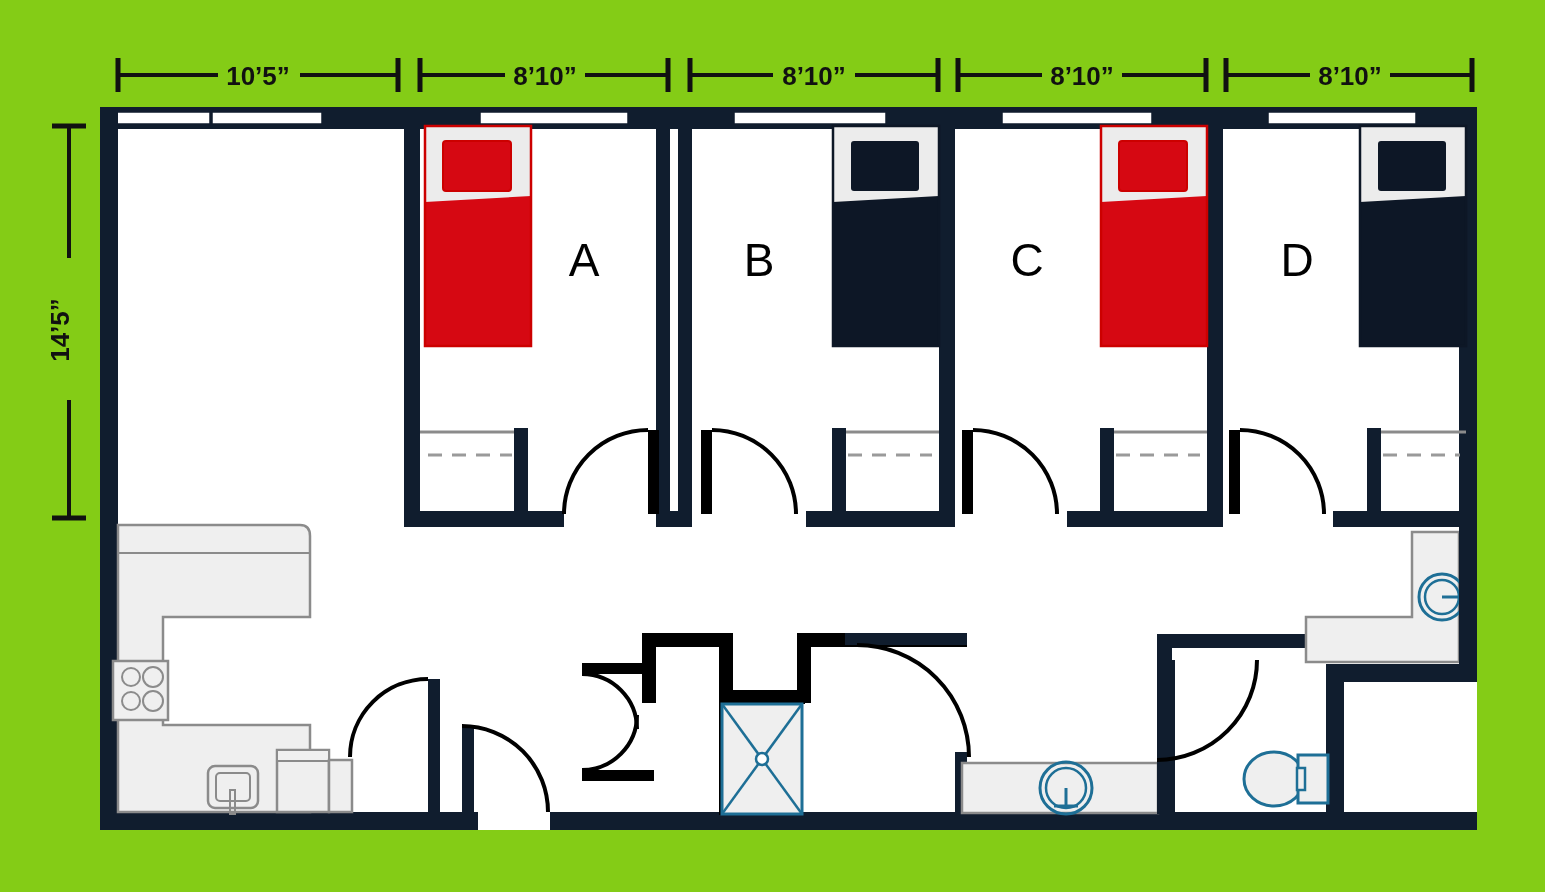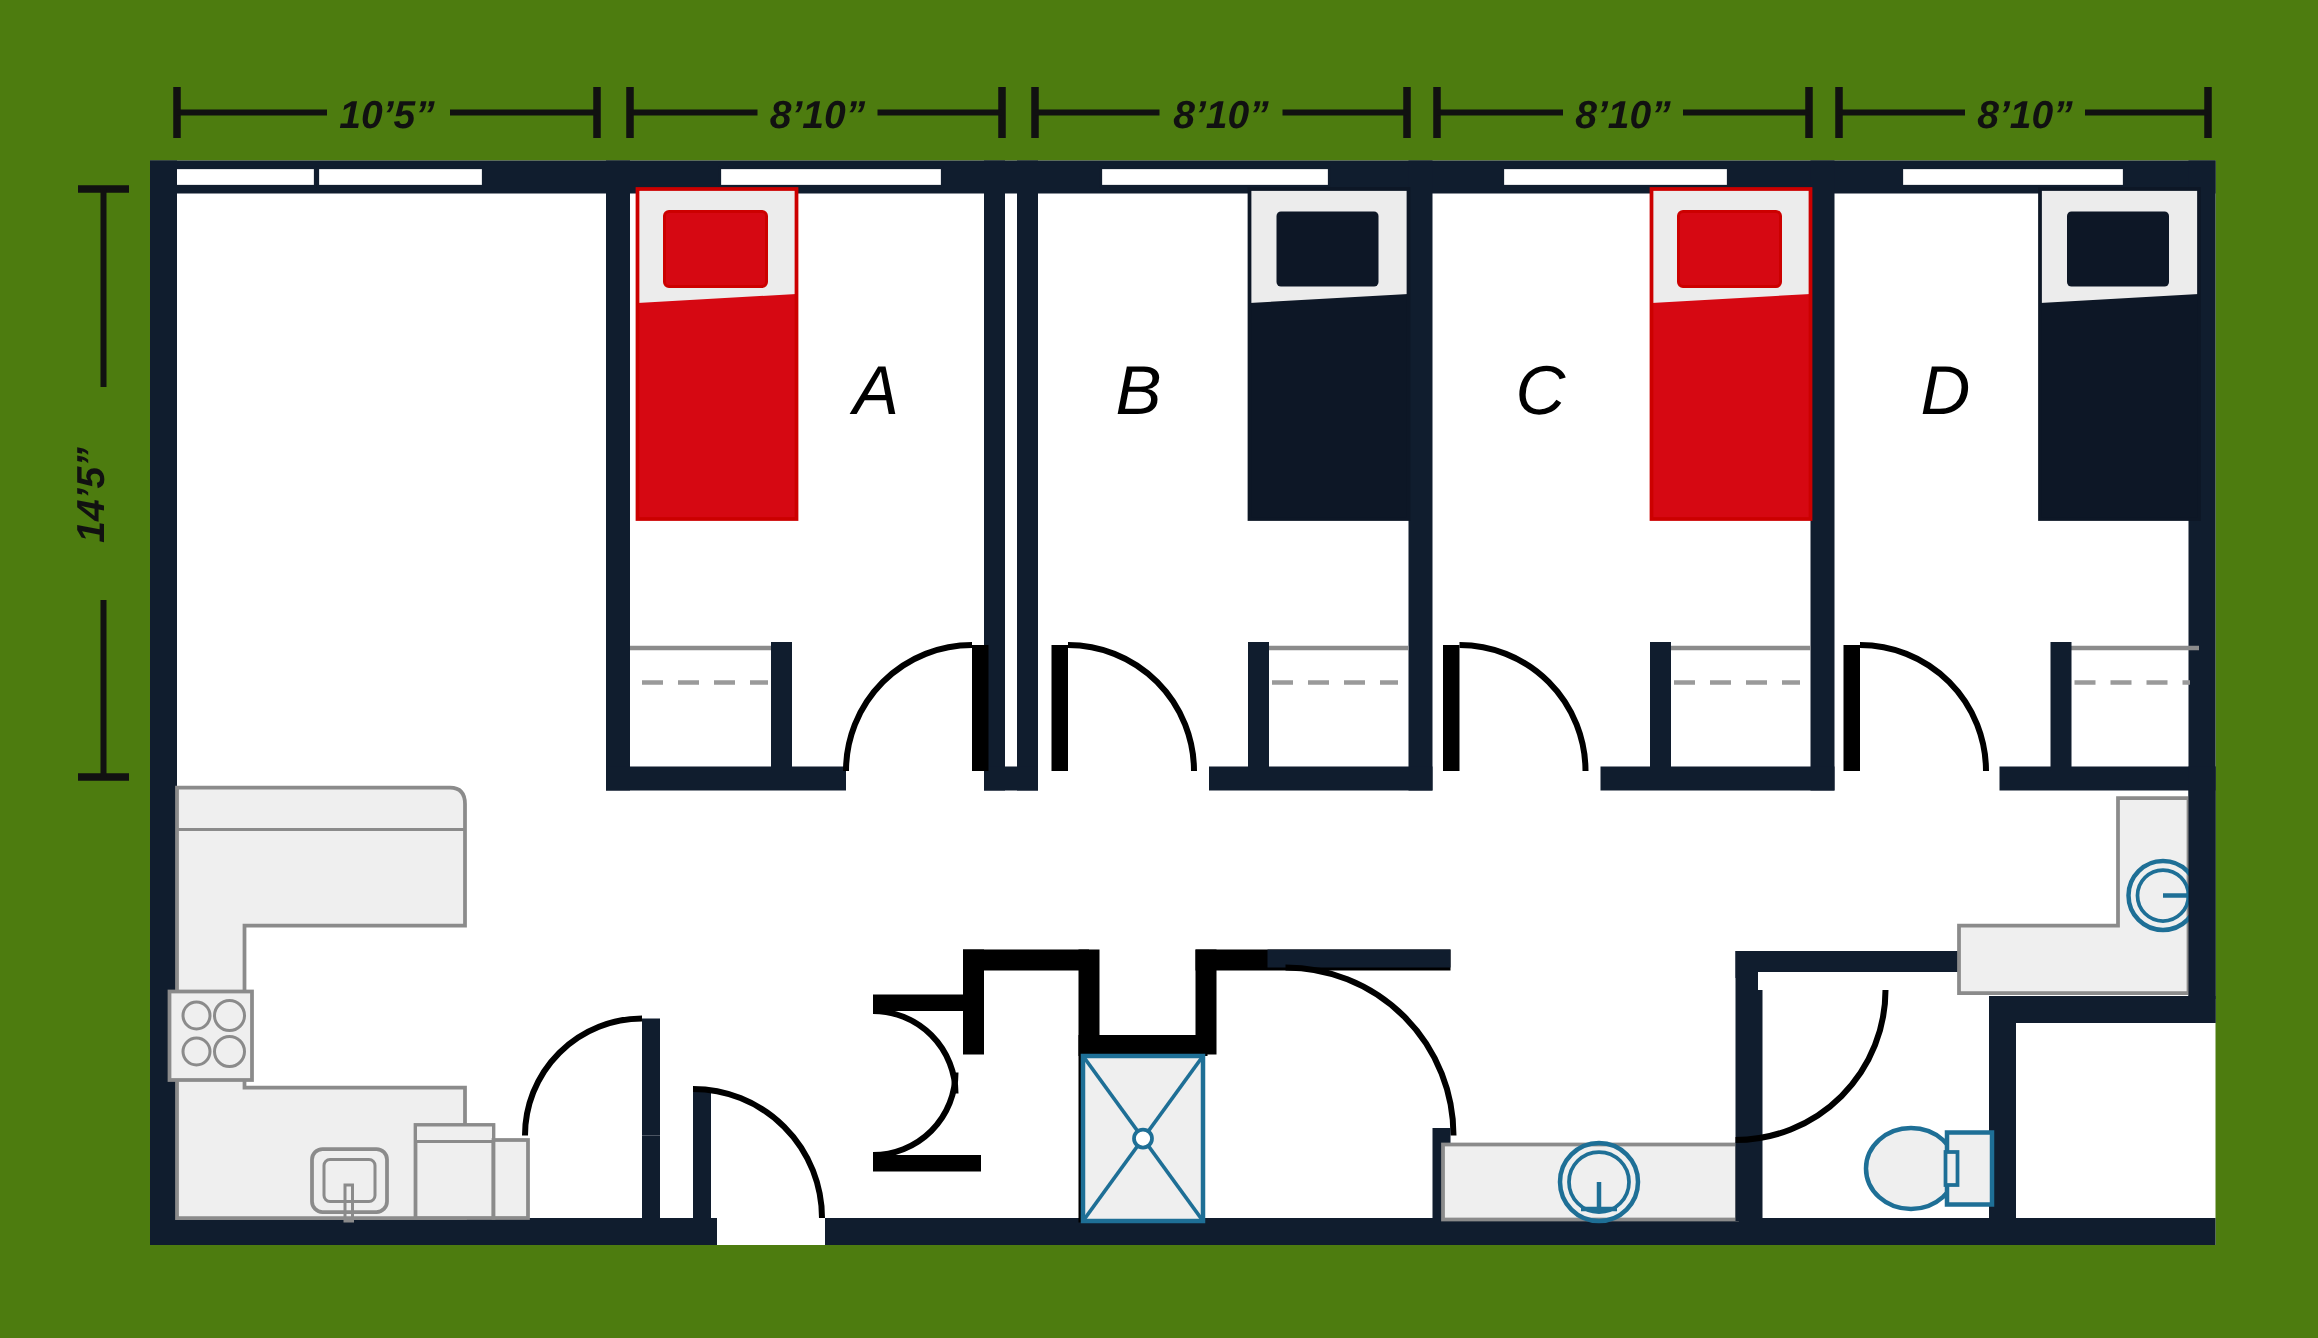--- a/index.html
+++ b/index.html
@@ -6,23 +6,22 @@
   html, body {
     margin: 0;
     padding: 0;
     background: #ffffff;
     font-family: "Liberation Sans", sans-serif;
   }
   #plan-root {
     position: relative;
     width: 1545px;
     height: 892px;
-    background: #4d7c0f;
+    background: #84cc16;
     overflow: hidden;
-    font-style: italic;
   }
   #plan-svg {
     display: block;
     width: 1545px;
     height: 892px;
   }
   .dim-text {
     font-family: "Liberation Sans", sans-serif;
     font-weight: 700;
     font-size: 26px;

